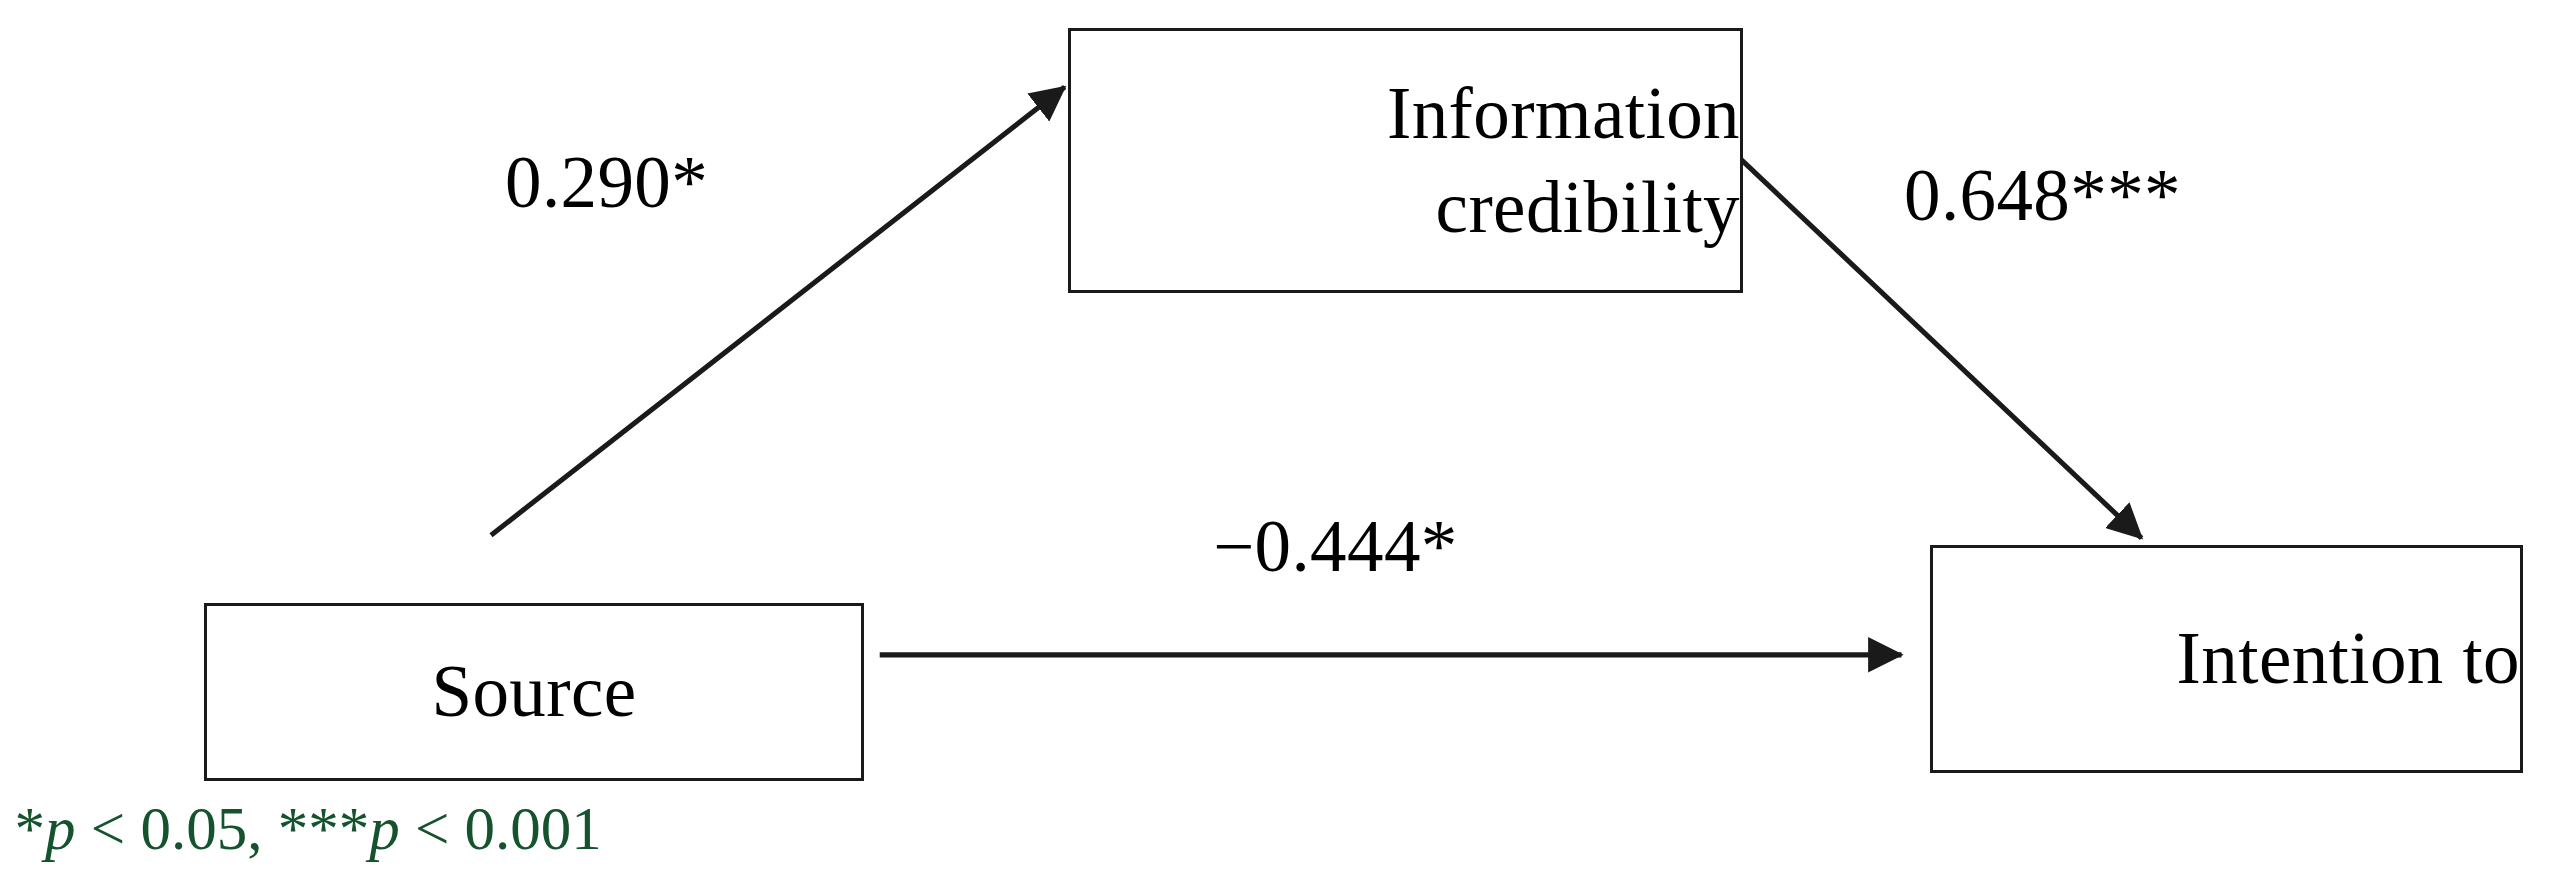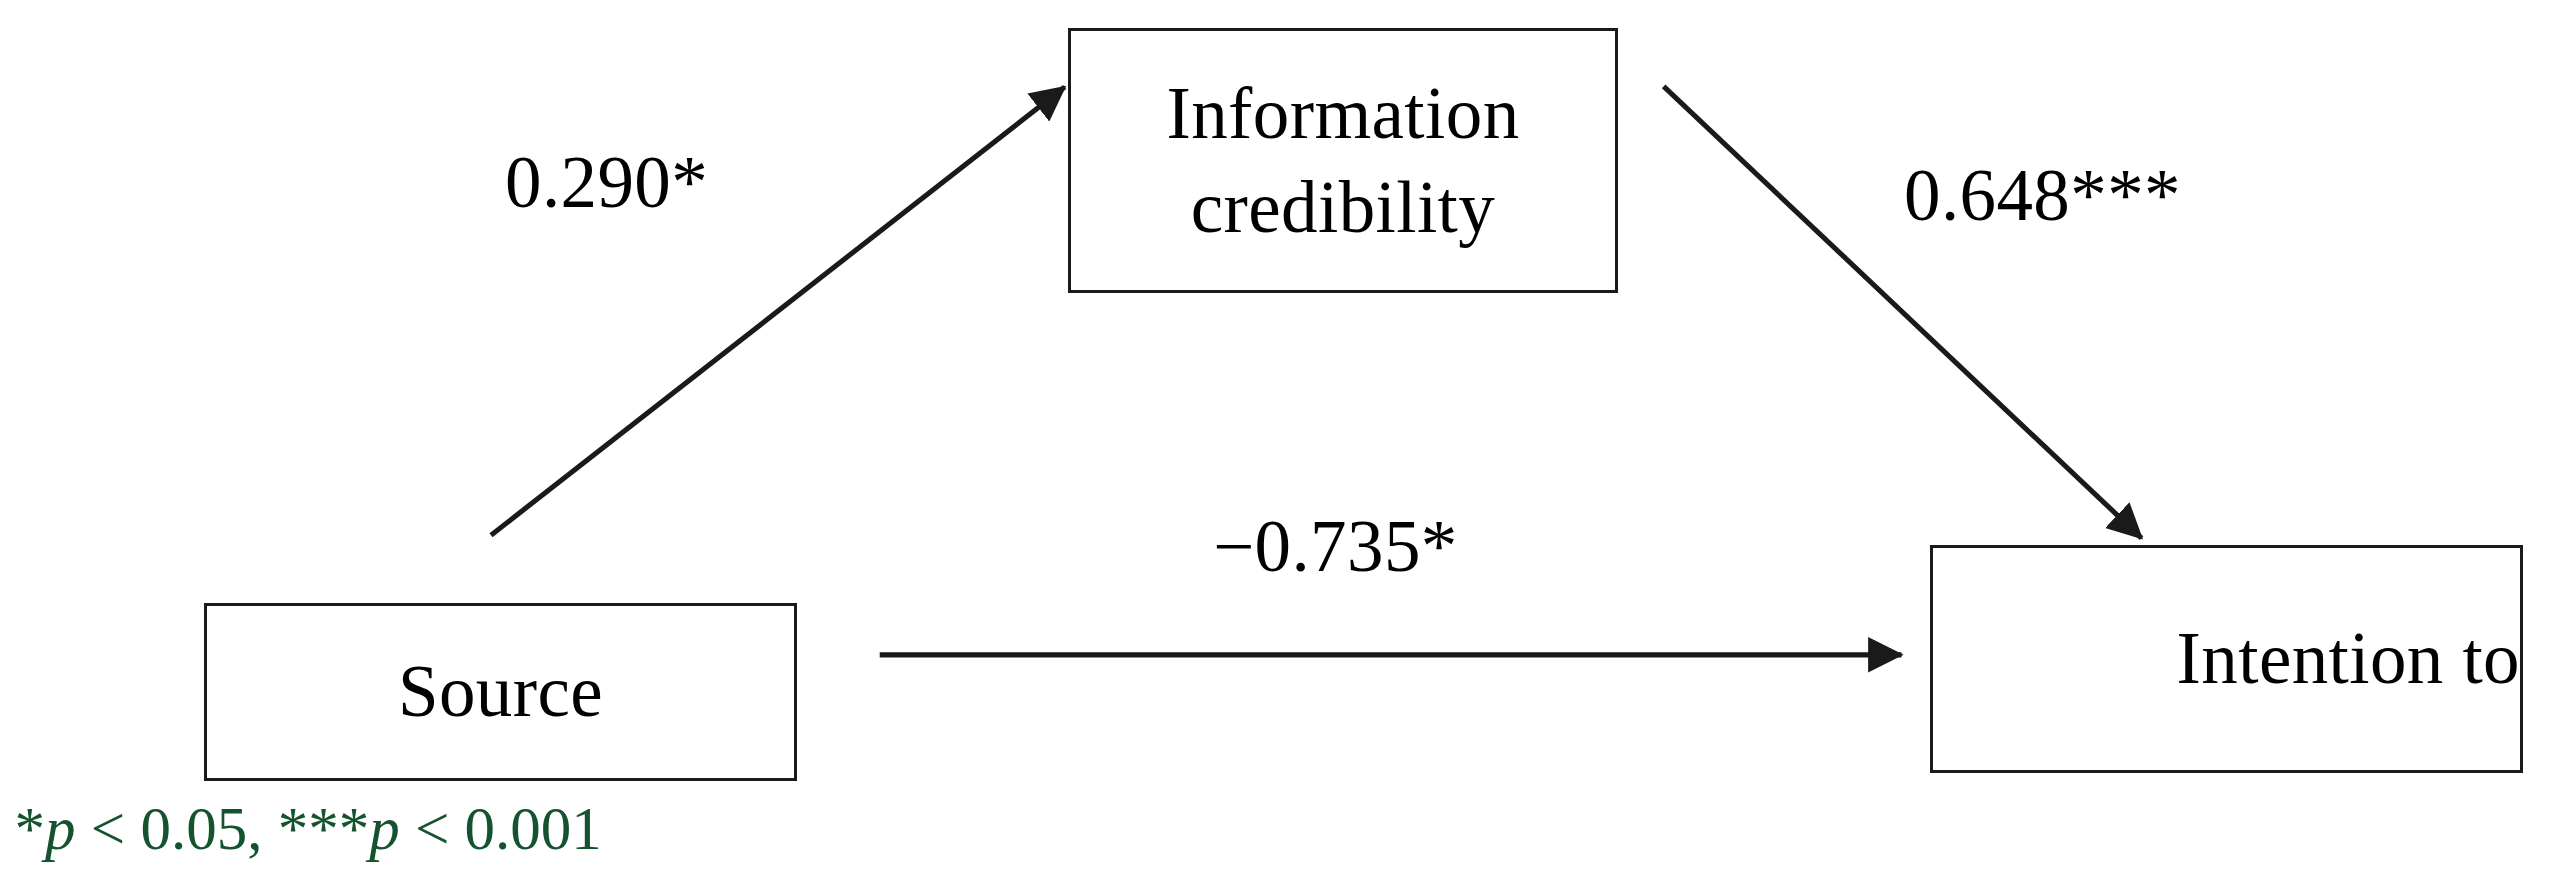--- a/index.html
+++ b/index.html
@@ -38,28 +38,29 @@
     text-align: center;
     font-family: "Liberation Serif", "DejaVu Serif", serif;
     font-size: 73px;
     line-height: 1.28;
     color: #000000;
     letter-spacing: 0.4px;
   }
   #node-source {
     left: 204px;
     top: 603px;
-    width: 593px;
+    width: 660px;
     height: 178px;
   }
   #node-information-credibility {
     left: 1068px;
     top: 28px;
-    width: 550px;
+    width: 675px;
     height: 265px;
+    align-items: flex-end;
   }
   #node-intention-to-share {
     left: 1930px;
     top: 545px;
     width: 593px;
     height: 228px;
     align-items: flex-end;
   }
   .node-line {
     display: block;
@@ -135,18 +136,18 @@
   </div>
 
   <div class="node-box" id="node-intention-to-share">
     <span class="node-line">Intention to</span>
   </div>
 
   <div class="path-label" id="label-source-to-credibility">0.290*</div>
 
   <div class="path-label" id="label-credibility-to-intention">0.648***</div>
 
-  <div class="path-label" id="label-source-to-intention">−0.735*</div>
+  <div class="path-label" id="label-source-to-intention">−0.444*</div>
 
   <div id="footnote-significance"><span>*</span><i>p</i><span> &lt; 0.05, </span><span>***</span><i>p</i><span> &lt; 0.001</span></div>
 
 </div>
 
 
 </body></html>

